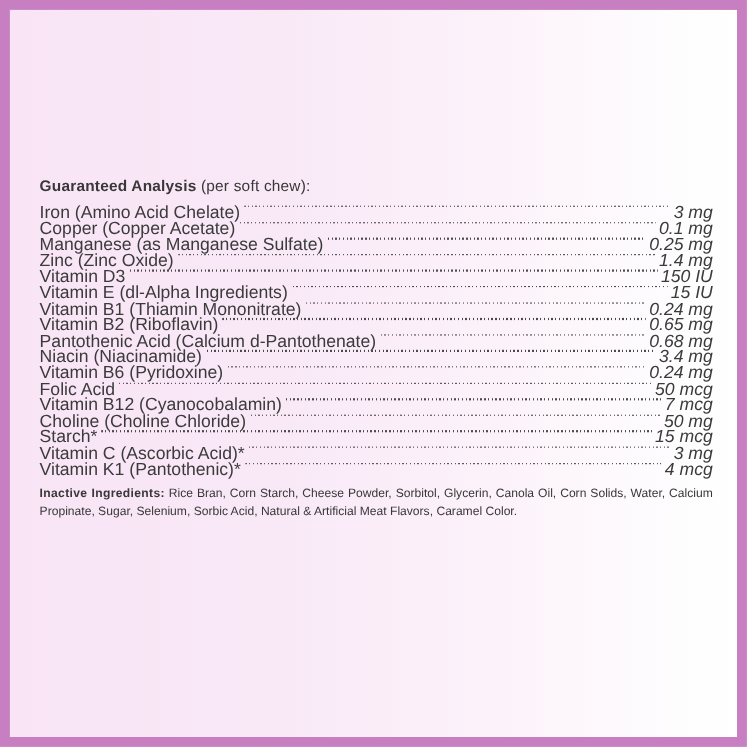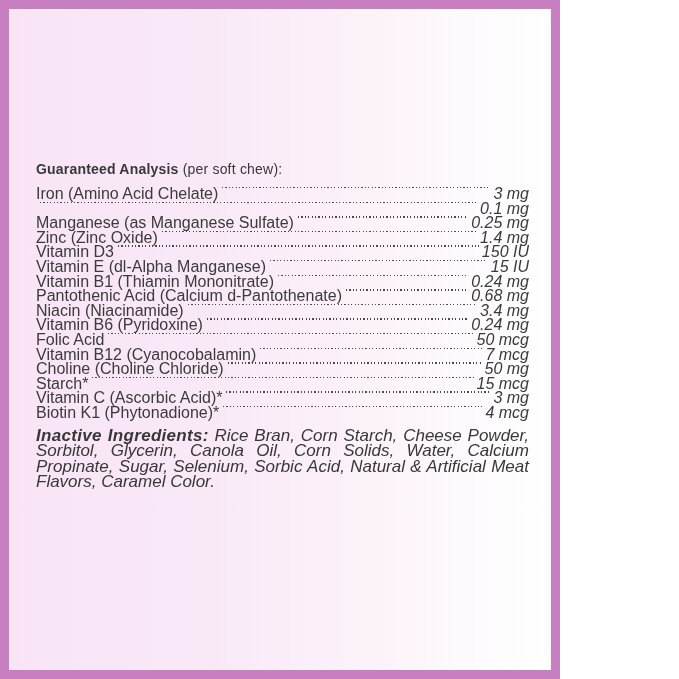--- a/index.html
+++ b/index.html
@@ -4,21 +4,21 @@
 <style>
   html, body { margin: 0; padding: 0; }
   body {
     width: 679px; height: 679px;
     font-family: "Liberation Sans", sans-serif;
     color: #3b3b3b;
     -webkit-font-smoothing: antialiased;
   }
   .frame {
     position: relative;
-    width: 560px; height: 679px;
+    width: 679px; height: 679px;
     box-sizing: border-box;
     border: 9px solid #c77fc2;
     background: linear-gradient(to right, #f8e4f5 0%, #f9e9f7 38%, #fcf3fa 68%, #fefdfe 92%, #ffffff 100%);
     overflow: hidden;
   }
   .frame-top-shade {
     position: absolute; top: -9px; left: -9px; right: -9px; height: 3px;
     background: #ab60a7;
   }
   .content {
@@ -51,25 +51,24 @@
   }
   .arow .val { flex: 0 0 auto; font-style: italic; }
   .footnote {
     margin-top: 7px;
     font-size: 12.5px;
     line-height: 15px;
     color: #383838;
   }
   .inactive {
     margin-top: 7px;
-    font-size: 17px;
+    font-size: 11px;
     line-height: 15.6px;
     text-align: justify;
     color: #383838;
-    font-style: italic;
   }
   .inactive .lbl { font-weight: bold; letter-spacing: 0.3px; }
 </style>
 </head>
 <body>
 
 <div class="frame">
   <div class="frame-top-shade"></div>
 
   <div class="content">
@@ -79,20 +78,21 @@
     </div>
 
     <div class="rows">
   <div class="arow">
     <span class="nm">Iron (Amino Acid Chelate)</span>
     <span class="dots"></span>
     <span class="val">3 mg</span>
   </div>
 
   <div class="arow">
+    <span class="nm">Copper (Copper Acetate)</span>
     <span class="dots"></span>
     <span class="val">0.1 mg</span>
   </div>
 
   <div class="arow">
     <span class="nm">Manganese (as Manganese Sulfate)</span>
     <span class="dots"></span>
     <span class="val">0.25 mg</span>
   </div>
 
@@ -103,31 +103,36 @@
   </div>
 
   <div class="arow">
     <span class="nm">Vitamin D3</span>
     <span class="dots"></span>
     <span class="val">150 IU</span>
   </div>
 
 
   <div class="arow">
-    <span class="nm">Vitamin E (dl-Alpha Manganese)</span>
+    <span class="nm">Vitamin E (dl-Alpha Ingredients)</span>
     <span class="dots"></span>
     <span class="val">15 IU</span>
   </div>
 
   <div class="arow">
     <span class="nm">Vitamin B1 (Thiamin Mononitrate)</span>
     <span class="dots"></span>
     <span class="val">0.24 mg</span>
   </div>
 
+  <div class="arow">
+    <span class="nm">Vitamin B2 (Riboflavin)</span>
+    <span class="dots"></span>
+    <span class="val">0.65 mg</span>
+  </div>
 
   <div class="arow">
     <span class="nm">Pantothenic Acid (Calcium d-Pantothenate)</span>
     <span class="dots"></span>
     <span class="val">0.68 mg</span>
   </div>
 
   <div class="arow">
     <span class="nm">Niacin (Niacinamide)</span>
     <span class="dots"></span>
@@ -164,21 +169,21 @@
     <span class="val">15 mcg</span>
   </div>
 
   <div class="arow">
     <span class="nm">Vitamin C (Ascorbic Acid)*</span>
     <span class="dots"></span>
     <span class="val">3 mg</span>
   </div>
 
   <div class="arow">
-    <span class="nm">Biotin K1 (Phytonadione)*</span>
+    <span class="nm">Vitamin K1 (Pantothenic)*</span>
     <span class="dots"></span>
     <span class="val">4 mcg</span>
   </div>
 </div>
 
 
     <div class="inactive">
       <span class="lbl">Inactive Ingredients:</span><span> Rice Bran, Corn Starch, Cheese Powder, Sorbitol, Glycerin, Canola Oil, Corn Solids, Water, Calcium Propinate, Sugar, Selenium, Sorbic Acid, Natural &amp; Artificial Meat Flavors, Caramel Color.</span>
     </div>
 

